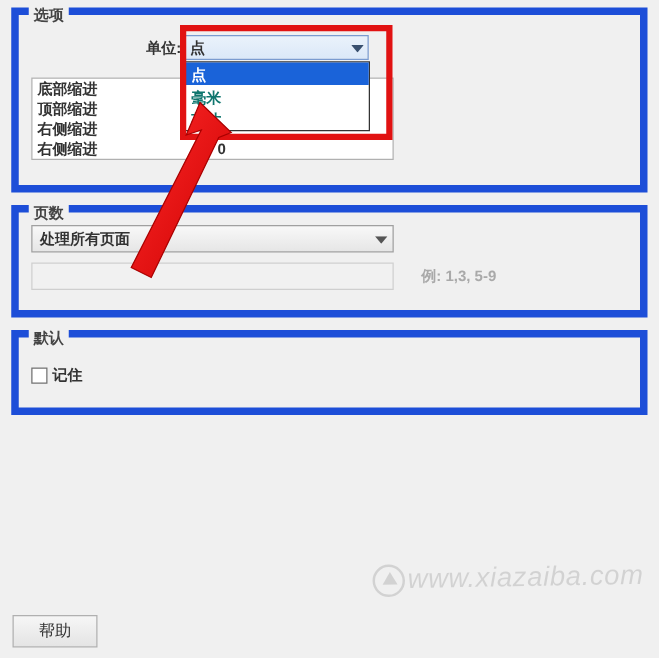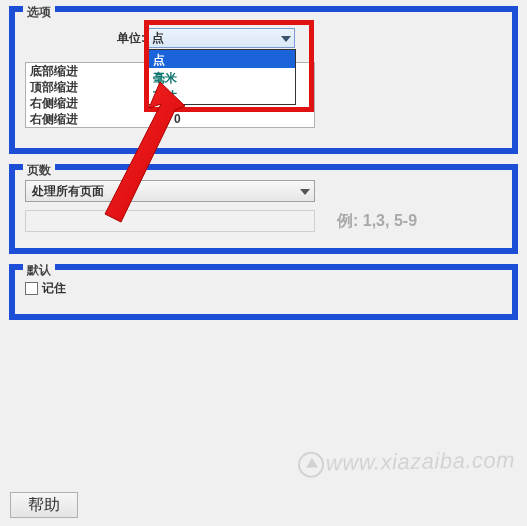--- a/index.html
+++ b/index.html
@@ -139,44 +139,44 @@
   .disabled-input {
     width: 290px;
     height: 22px;
     border: 1px solid #cfcfcf;
     background: #f1f1f1;
   }
   .example-hint {
     margin-left: 22px;
     color: #a9a9a9;
     line-height: 22px;
-    font-size: 16px;
+    font-size: 12px;
   }
   .default-body { min-height: 22px; }
-  .checkbox-row { display: flex; align-items: center; gap: 4px; }
+  .checkbox-row { display: flex; align-items: center; gap: 4px; margin-top: 12px; }
   .checkbox {
     width: 13px; height: 13px;
     border: 1px solid #6f6f6f;
     background: #fff;
   }
   .button-bar {
     position: absolute;
     left: 0; right: 0;
     bottom: 8px;
     display: flex;
     align-items: center;
     padding: 0 10px;
   }
   .btn {
     height: 24px;
     min-width: 68px;
     padding: 12px 12px;
     border: 1px solid #b0b0b0;
     background: linear-gradient(#f6f6f6,#e4e4e4);
-    font-size: 16px;
+    font-size: 13px;
     color: #333;
     display: inline-flex;
     align-items: center;
     justify-content: center;
   }
   .spacer { flex: 1; }
   .watermark {
     position: absolute;
     right: 12px;
     bottom: 50px;

